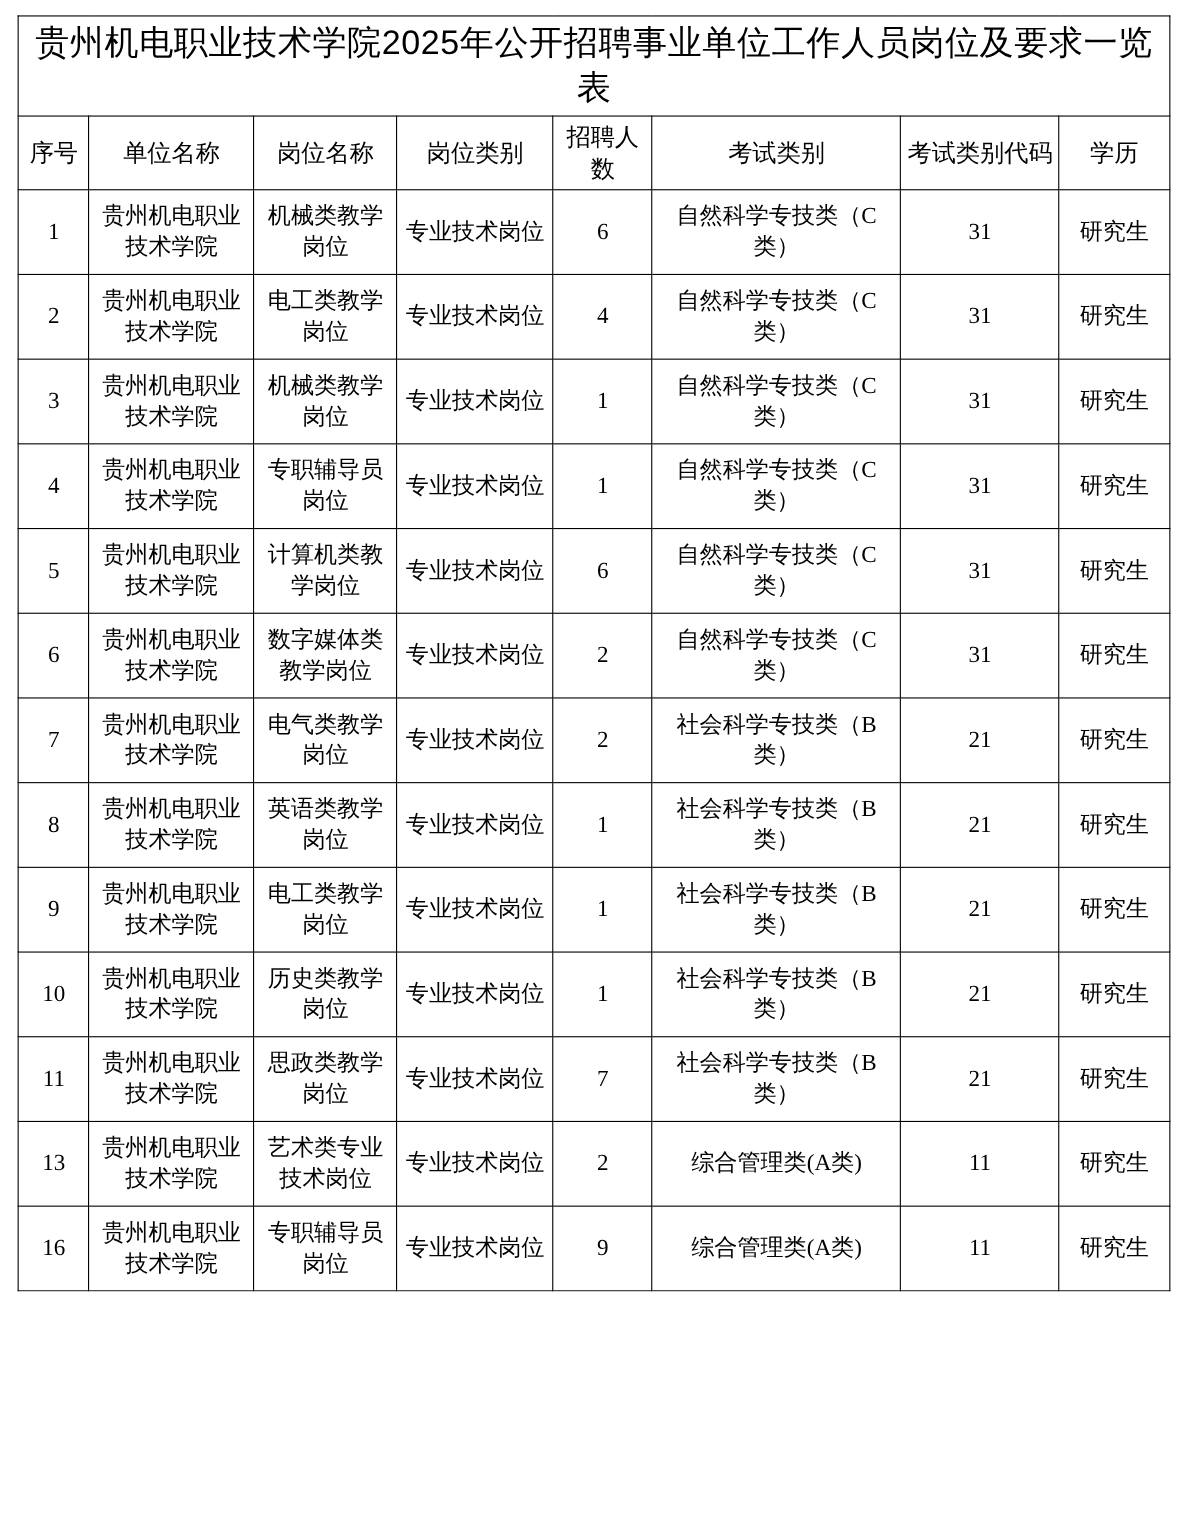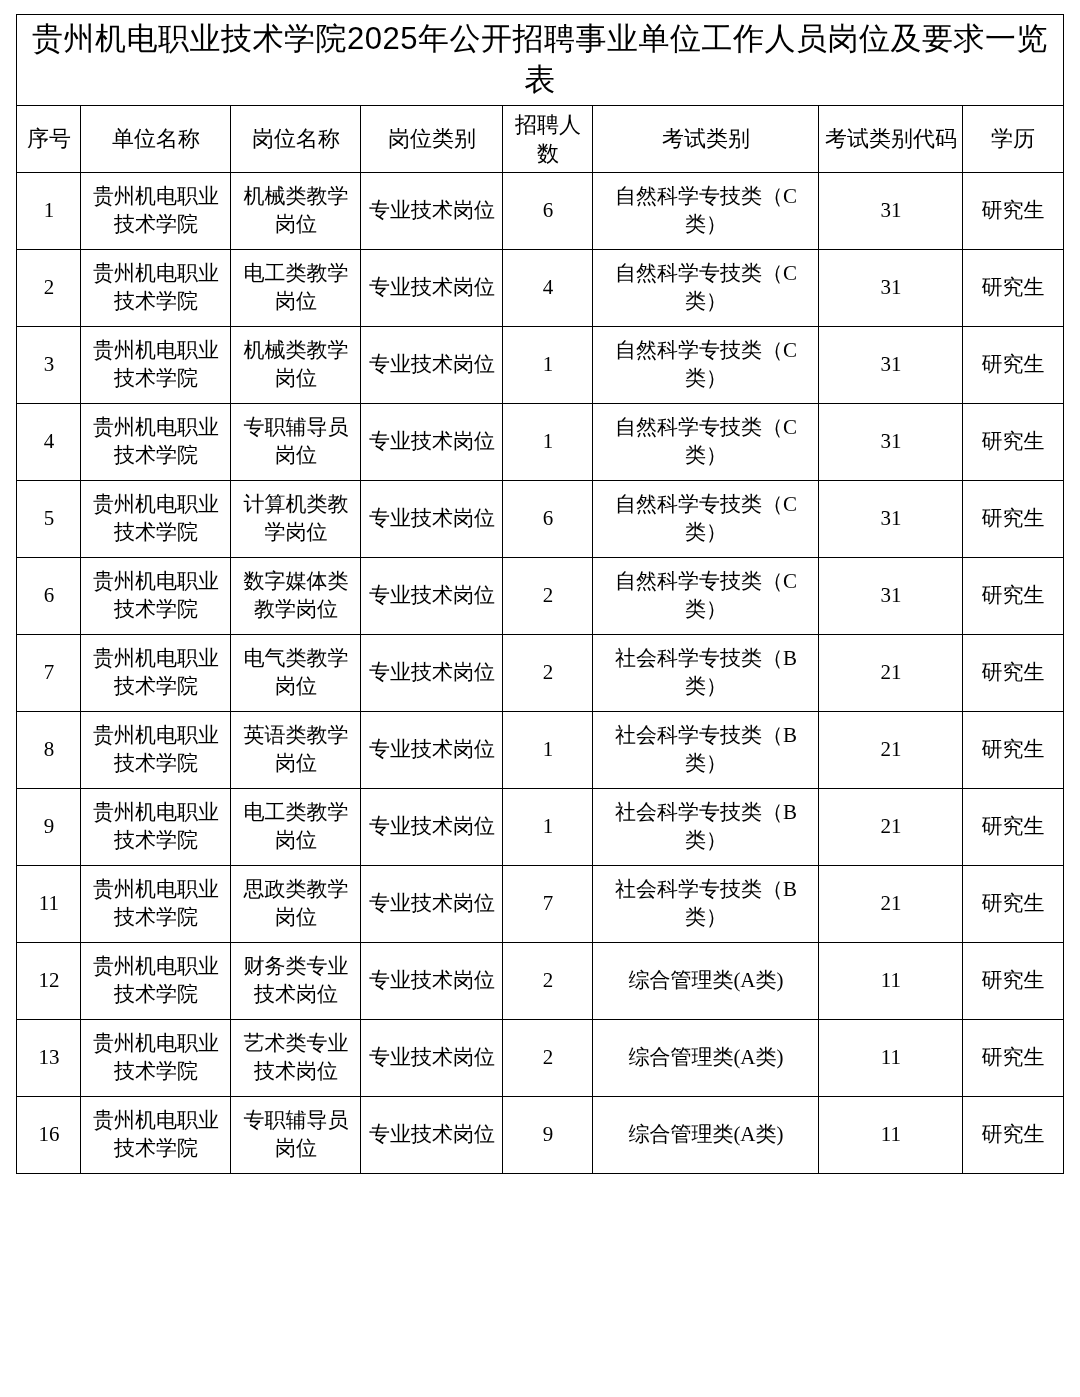--- a/index.html
+++ b/index.html
@@ -175,37 +175,37 @@
           <td class="seq">9</td>
           <td class=" cell-left-pad">贵州机电职业技术学院</td>
           <td class=" cell-left-pad">电工类教学岗位</td>
           <td>专业技术岗位</td>
           <td>1</td>
           <td class=" cell-left-pad">社会科学专技类（B类）</td>
           <td>21</td>
           <td>研究生</td>
         </tr>
         <tr class="body-row">
+          <td class="seq">10</td>
+          <td class=" cell-left-pad">贵州机电职业技术学院</td>
+          <td class=" cell-left-pad">历史类教学岗位</td>
+          <td>专业技术岗位</td>
+          <td>1</td>
+          <td class=" cell-left-pad">社会科学专技类（B类）</td>
+          <td>21</td>
+          <td>研究生</td>
+        </tr>
+        <tr class="body-row">
           <td class="seq">11</td>
           <td class=" cell-left-pad">贵州机电职业技术学院</td>
           <td class=" cell-left-pad">思政类教学岗位</td>
           <td>专业技术岗位</td>
           <td>7</td>
           <td class=" cell-left-pad">社会科学专技类（B类）</td>
           <td>21</td>
-          <td>研究生</td>
-        </tr>
-        <tr class="body-row">
-          <td class="seq">12</td>
-          <td class=" cell-left-pad">贵州机电职业技术学院</td>
-          <td class=" cell-left-pad">财务类专业技术岗位</td>
-          <td>专业技术岗位</td>
-          <td>2</td>
-          <td class=" cell-left-pad">综合管理类(A类)</td>
-          <td>11</td>
           <td>研究生</td>
         </tr>
         <tr class="body-row">
           <td class="seq">13</td>
           <td class=" cell-left-pad">贵州机电职业技术学院</td>
           <td class=" cell-left-pad">艺术类专业技术岗位</td>
           <td>专业技术岗位</td>
           <td>2</td>
           <td class=" cell-left-pad">综合管理类(A类)</td>
           <td>11</td>

